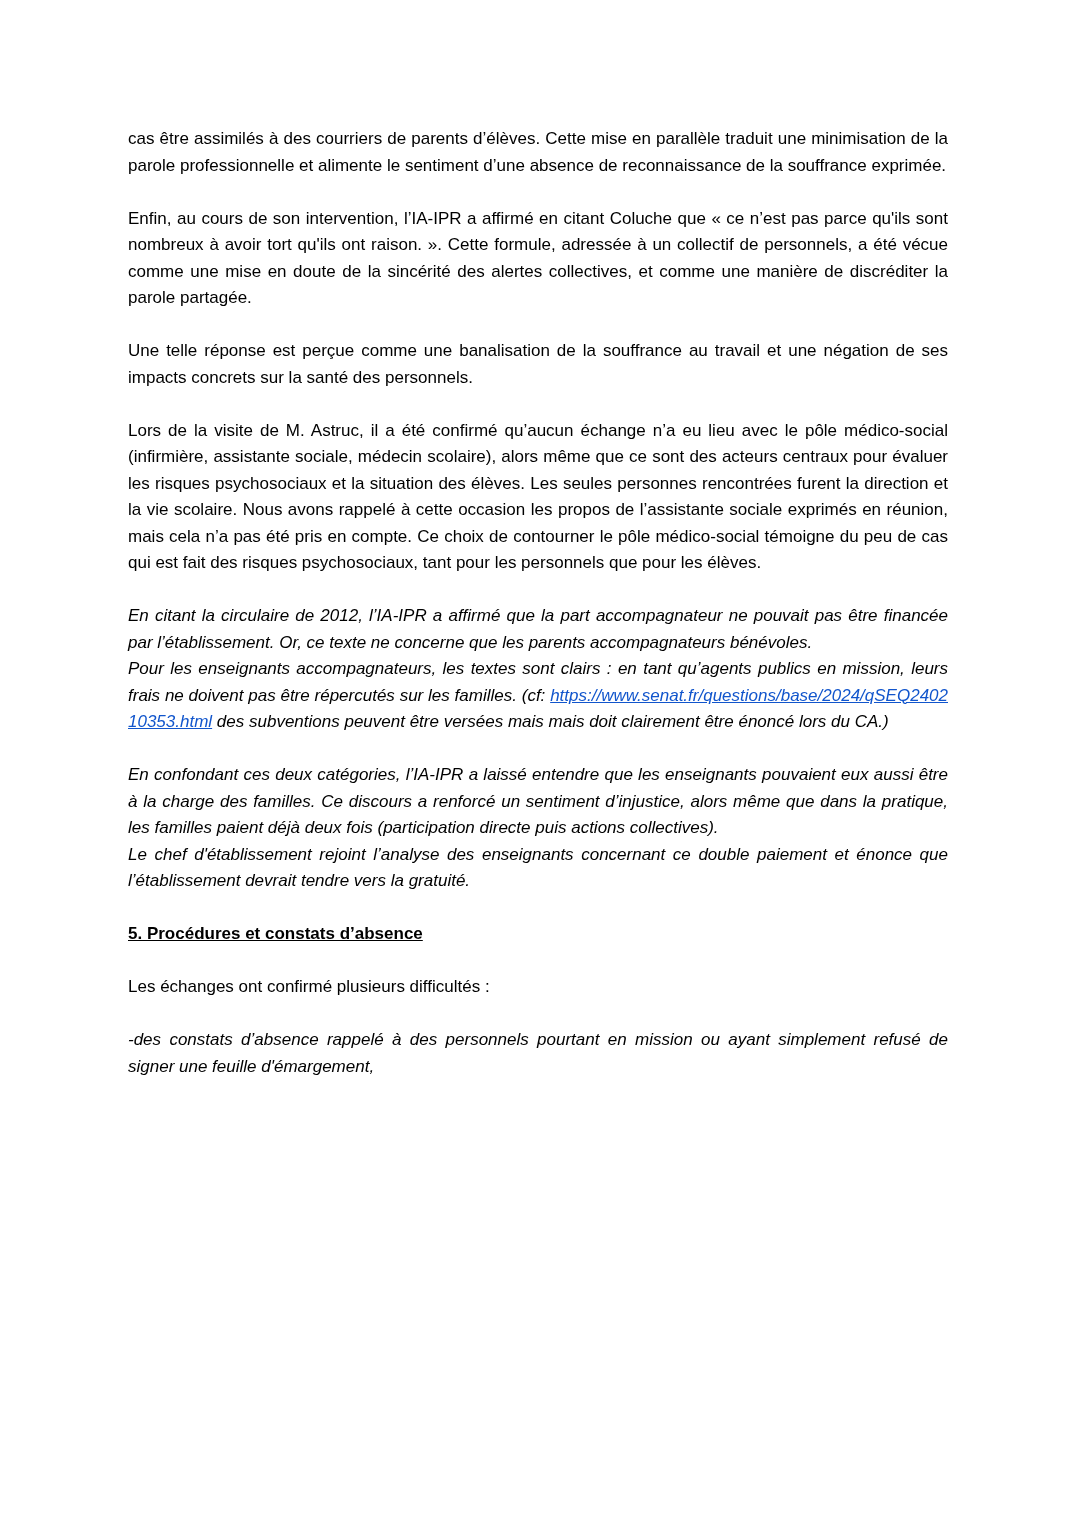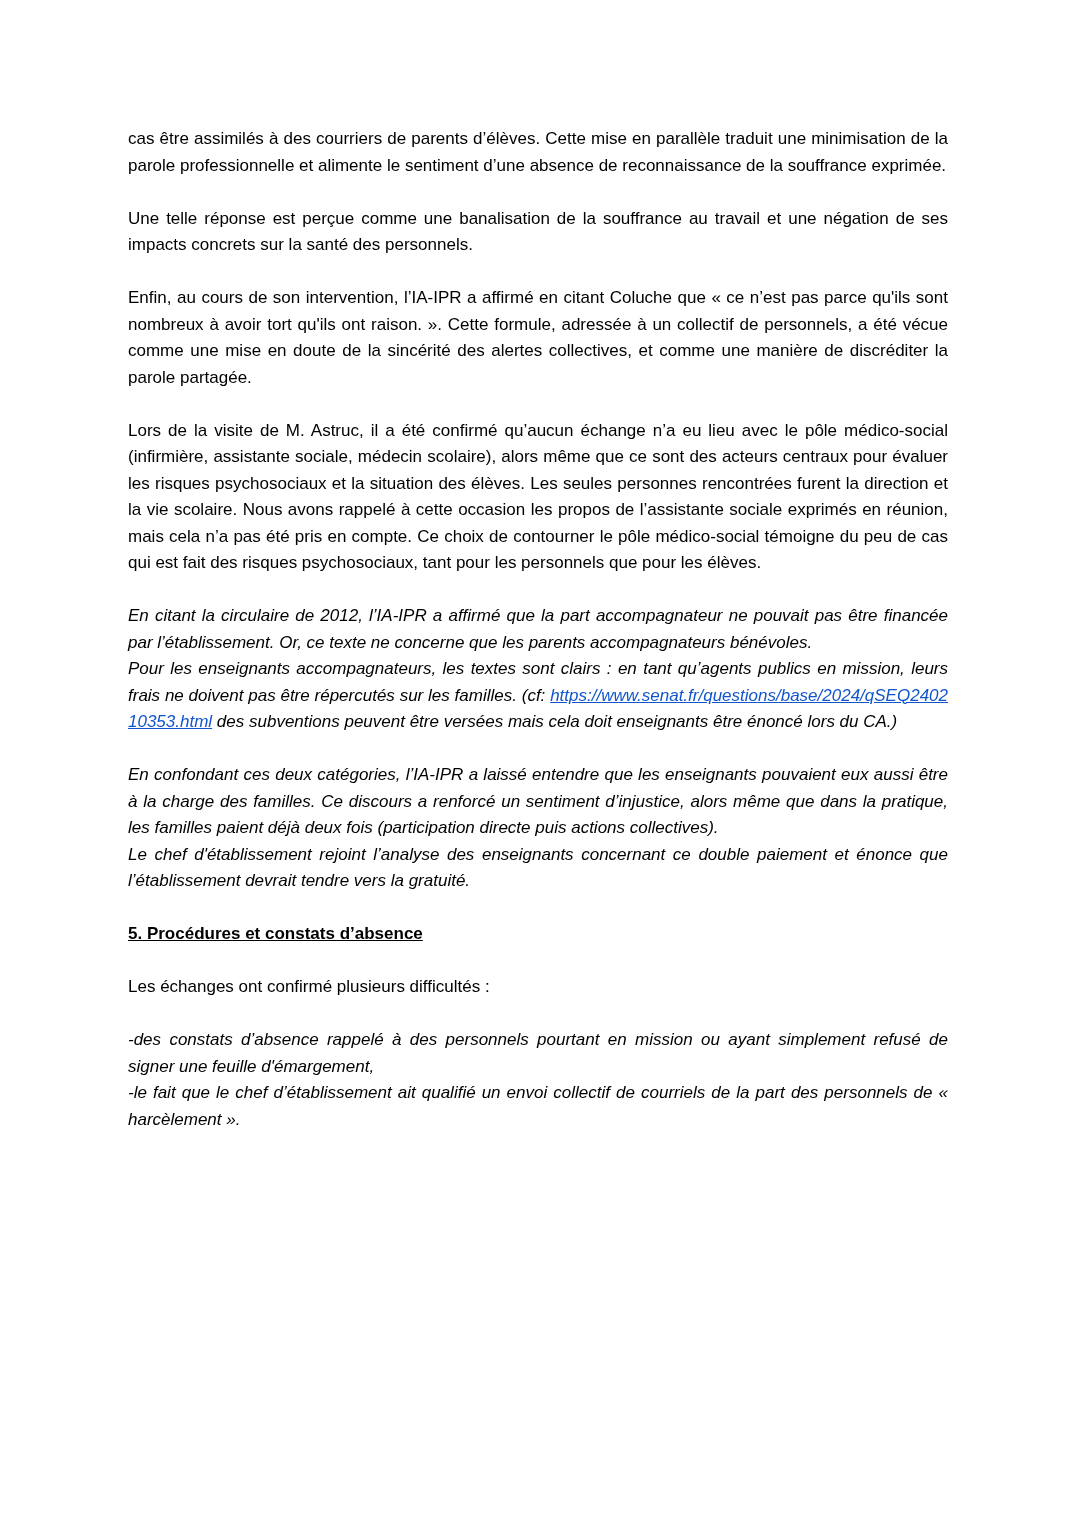--- a/index.html
+++ b/index.html
@@ -43,39 +43,38 @@
     word-break: break-all;
   }
 </style>
 </head>
 <body>
 
 <div class="page">
 
   <div class="para">cas être assimilés à des courriers de parents d’élèves. Cette mise en parallèle traduit une minimisation de la parole professionnelle et alimente le sentiment d’une absence de reconnaissance de la souffrance exprimée.</div>
 
+  <div class="para">Enfin, au cours de son intervention, l’IA-IPR a affirmé en citant Coluche que « ce n’est pas parce qu'ils sont nombreux à avoir tort qu'ils ont raison. ». Cette formule, adressée à un collectif de personnels, a été vécue comme une mise en doute de la sincérité des alertes collectives, et comme une manière de discréditer la parole partagée.</div>
+
   <div class="para">Une telle réponse est perçue comme une banalisation de la souffrance au travail et une négation de ses impacts concrets sur la santé des personnels.</div>
-
-  <div class="para">Enfin, au cours de son intervention, l’IA-IPR a affirmé en citant Coluche que « ce n’est pas parce qu'ils sont nombreux à avoir tort qu'ils ont raison. ». Cette formule, adressée à un collectif de personnels, a été vécue comme une mise en doute de la sincérité des alertes collectives, et comme une manière de discréditer la parole partagée.</div>
 
   <div class="para">Lors de la visite de M. Astruc, il a été confirmé qu’aucun échange n’a eu lieu avec le pôle médico-social (infirmière, assistante sociale, médecin scolaire), alors même que ce sont des acteurs centraux pour évaluer les risques psychosociaux et la situation des élèves. Les seules personnes rencontrées furent la direction et la vie scolaire. Nous avons rappelé à cette occasion les propos de l’assistante sociale exprimés en réunion, mais cela n’a pas été pris en compte. Ce choix de contourner le pôle médico-social témoigne du peu de cas qui est fait des risques psychosociaux, tant pour les personnels que pour les élèves.</div>
 
 
   <div class="para">
     <div class="sub">En citant la circulaire de 2012, l’IA-IPR a affirmé que la part accompagnateur ne pouvait pas être financée par l’établissement. Or, ce texte ne concerne que les parents accompagnateurs bénévoles.</div>
-    <div class="sub"><span>Pour les enseignants accompagnateurs, les textes sont clairs : en tant qu’agents publics en mission, leurs frais ne doivent pas être répercutés sur les familles. (cf: </span><a class="link">https://www.senat.fr/questions/base/2024/qSEQ240210353.html</a><span> des subventions peuvent être versées mais cela doit enseignants être énoncé lors du CA.)</span></div>
+    <div class="sub"><span>Pour les enseignants accompagnateurs, les textes sont clairs : en tant qu’agents publics en mission, leurs frais ne doivent pas être répercutés sur les familles. (cf: </span><a class="link">https://www.senat.fr/questions/base/2024/qSEQ240210353.html</a><span> des subventions peuvent être versées mais mais doit clairement être énoncé lors du CA.)</span></div>
   </div>
 
   <div class="para">
     <div class="sub">En confondant ces deux catégories, l’IA-IPR a laissé entendre que les enseignants pouvaient eux aussi être à la charge des familles. Ce discours a renforcé un sentiment d’injustice, alors même que dans la pratique, les familles paient déjà deux fois (participation directe puis actions collectives).</div>
     <div class="sub">Le chef d'établissement rejoint l’analyse des enseignants concernant ce double paiement et énonce que l’établissement devrait tendre vers la gratuité.</div>
   </div>
 
   <div class="heading">5. Procédures et constats d’absence</div>
 
   <div class="para single">Les échanges ont confirmé plusieurs difficultés :</div>
 
   <div class="para">
     <div class="sub">-des constats d’absence rappelé à des personnels pourtant en mission ou ayant simplement refusé de signer une feuille d'émargement,</div>
-    <div class="sub">-le fait que le chef d’établissement ait qualifié un envoi collectif de courriels de la part des personnels de « harcèlement ».</div>
   </div>
 
 </div>
 
 </body></html>

